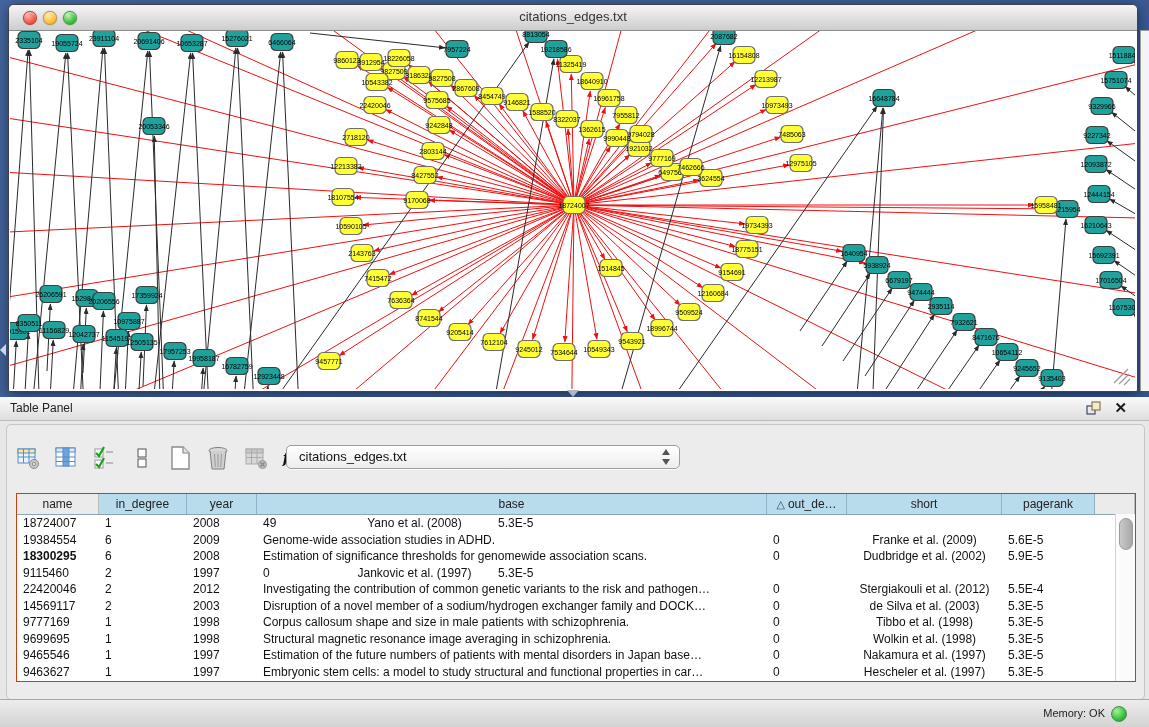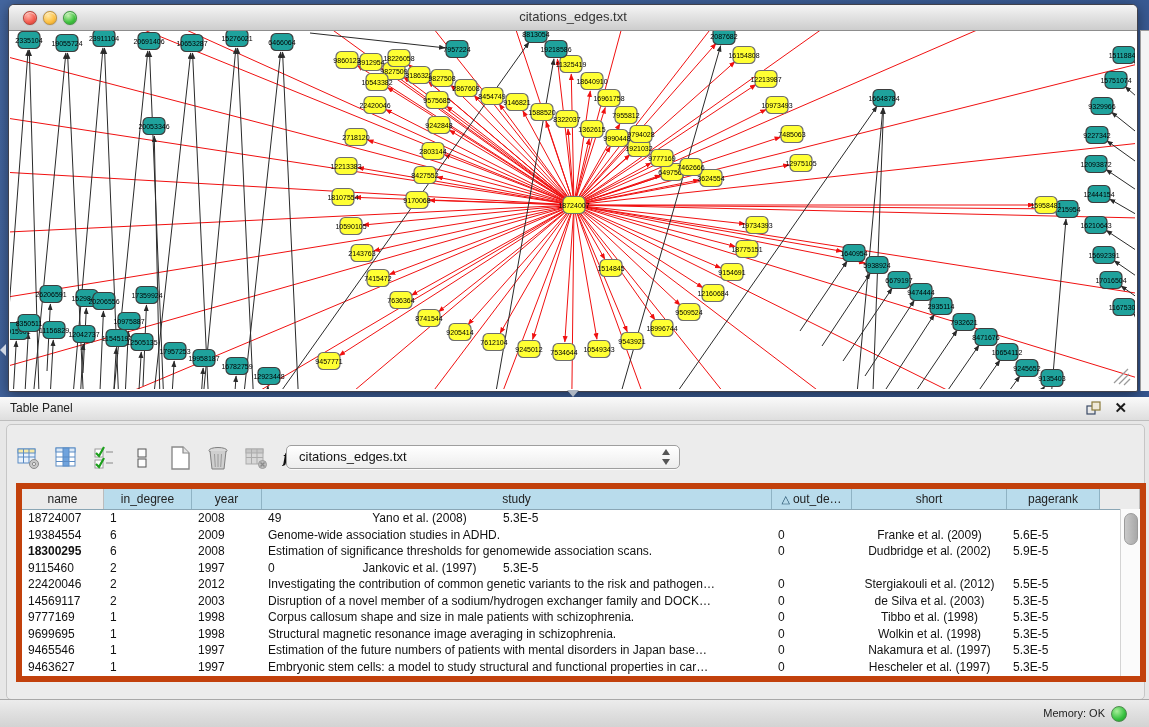--- a/index.html
+++ b/index.html
@@ -27,21 +27,21 @@
   #float-btn{position:absolute;right:48px;top:4px;width:15px;height:15px;cursor:default;}
   #close-btn{position:absolute;right:22px;top:2px;font-size:15px;font-weight:bold;color:#1a1a1a;line-height:18px;}
   #panel-inner{position:absolute;left:6px;top:27px;width:1137px;height:274px;background:#ececec;border:1px solid #c6c6c6;border-radius:5px;}
 
   #toolbar{position:absolute;left:8px;top:16px;height:34px;display:flex;align-items:center;gap:12px;}
   .tb-icon{width:26px;height:26px;display:flex;align-items:center;justify-content:center;}
   #combo{position:absolute;left:279px;top:20px;width:392px;height:22px;border:1px solid #9e9e9e;border-radius:5px;background:linear-gradient(#ffffff,#ededed);box-shadow:0 1px 0 rgba(255,255,255,.8);}
   #combo .combo-text{position:absolute;left:12px;top:3px;font-size:13px;color:#111;}
   #combo .stepper{position:absolute;right:8px;top:2px;width:10px;height:18px;}
 
-  #grid{position:absolute;left:9px;top:58px;width:1118px;height:187px;background:#fff;border:6px solid #c2410c;font-size:12px;color:#111;}
+  #grid{position:absolute;left:9px;top:68px;width:1118px;height:187px;background:#fff;border:1px solid #c2410c;font-size:12px;color:#111;}
   #grid-header{display:flex;height:20px;border-bottom:1px solid #8aa6b5;}
   .hcell{box-sizing:border-box;height:20px;line-height:20px;text-align:center;font-size:12px;color:#222;background:#b9dcec;border-right:1px solid #8fb3c4;overflow:hidden;white-space:nowrap;}
   .hcell.gray{background:#ebebeb;border-right:1px solid #bcbcbc;}
   .hcell .sort{color:#1d4a66;margin-right:3px;font-size:11px;}
   #grid-body{position:relative;}
   .grow{display:flex;height:16.5px;}
   .gcell{box-sizing:border-box;padding:0 0 0 6px;height:16.5px;line-height:16px;overflow:hidden;white-space:nowrap;}
   .gcell.center{text-align:center;padding:0;}
   #vscroll{position:absolute;right:0;top:20px;bottom:0;width:19px;background:#fbfbfb;border-left:1px solid #d4d4d4;}
   #vscroll .thumb{position:absolute;left:3px;top:4px;width:12px;height:30px;border-radius:7px;background:linear-gradient(90deg,#c9c9c9,#a8a8a8);border:1px solid #9b9b9b;}
@@ -766,21 +766,21 @@
         <svg class="stepper" viewBox="0 0 10 18">
           <path d="M5,1 L9,7 L1,7 z" fill="#555"></path>
           <path d="M5,17 L9,11 L1,11 z" fill="#555"></path>
         </svg>
       </div>
       <div id="grid">
         <div id="grid-header">
             <div class="hcell gray" style="width: 82px;"><span>name</span></div>
             <div class="hcell" style="width: 88px;"><span>in_degree</span></div>
             <div class="hcell" style="width: 70px;"><span>year</span></div>
-            <div class="hcell" style="width: 510px;"><span>study</span></div>
+            <div class="hcell" style="width: 510px;"><span>base</span></div>
             <div class="hcell" style="width: 80px;"><span class="sort">△</span><span>out_de…</span></div>
             <div class="hcell" style="width: 155px;"><span>short</span></div>
             <div class="hcell" style="width: 93px;"><span>pagerank</span></div>
             <div class="hcell gray" style="flex: 1 1 0%;"></div>
           </div>
         <div id="grid-body">
             <div class="grow">
               <div class="gcell" style="width: 82px;">18724007</div>
               <div class="gcell" style="width: 88px;">1</div>
               <div class="gcell" style="width: 70px;">2008</div>
@@ -814,21 +814,21 @@
               <div class="gcell center" style="width: 155px;">Jankovic et al. (1997)</div>
               <div class="gcell" style="width: 93px;">5.3E-5</div>
             </div>
             <div class="grow">
               <div class="gcell" style="width: 82px;">22420046</div>
               <div class="gcell" style="width: 88px;">2</div>
               <div class="gcell" style="width: 70px;">2012</div>
               <div class="gcell" style="width: 510px;">Investigating the contribution of common genetic variants to the risk and pathogen…</div>
               <div class="gcell" style="width: 80px;">0</div>
               <div class="gcell center" style="width: 155px;">Stergiakouli et al. (2012)</div>
-              <div class="gcell" style="width: 93px;">5.5E-5</div>
+              <div class="gcell" style="width: 93px;">5.5E-4</div>
             </div>
             <div class="grow">
               <div class="gcell" style="width: 82px;">14569117</div>
               <div class="gcell" style="width: 88px;">2</div>
               <div class="gcell" style="width: 70px;">2003</div>
               <div class="gcell" style="width: 510px;">Disruption of a novel member of a sodium/hydrogen exchanger family and DOCK…</div>
               <div class="gcell" style="width: 80px;">0</div>
               <div class="gcell center" style="width: 155px;">de Silva et al. (2003)</div>
               <div class="gcell" style="width: 93px;">5.3E-5</div>
             </div>

